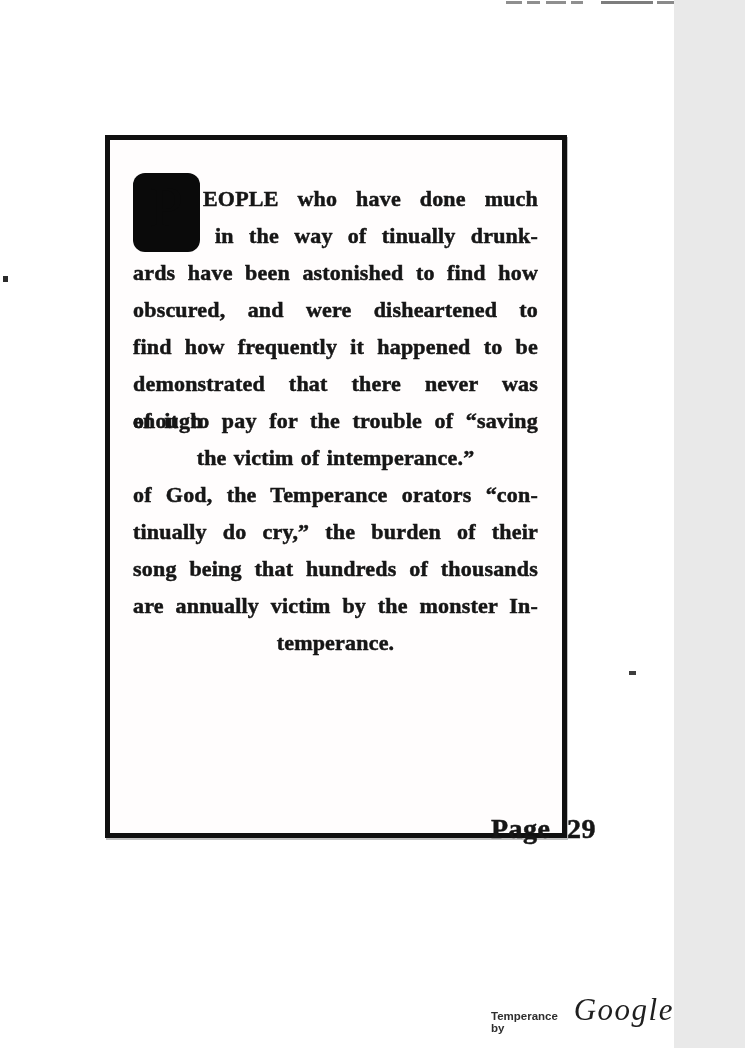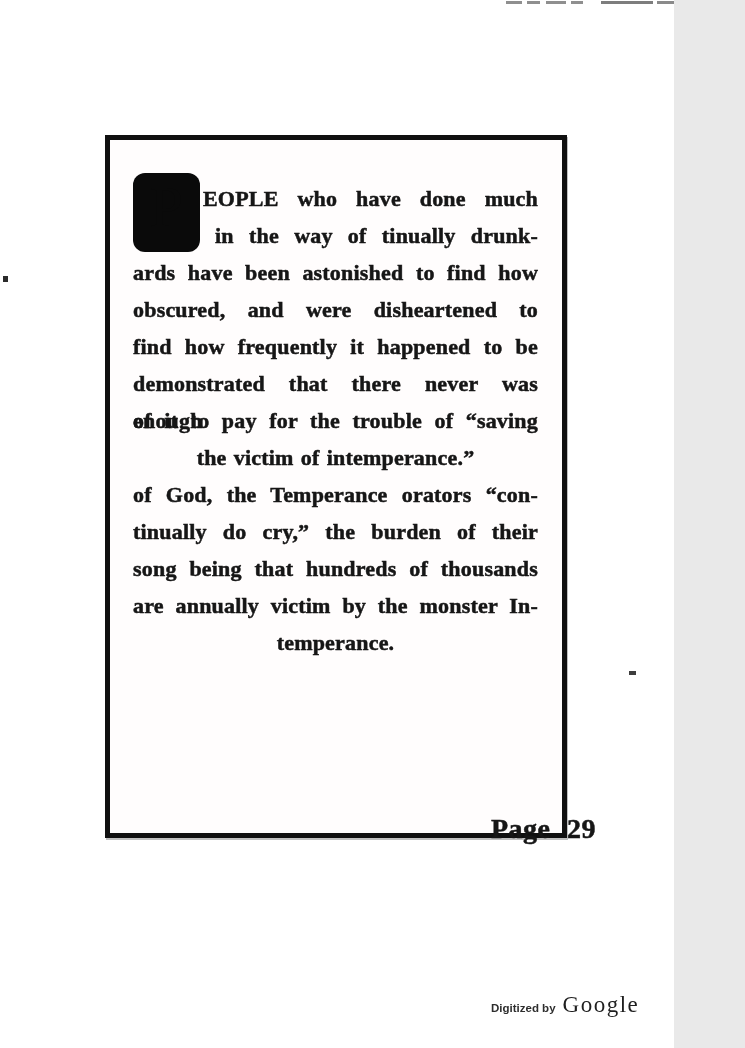--- a/index.html
+++ b/index.html
@@ -98,24 +98,25 @@
     gap: 7px;
   }
   .digitized-by {
     font-family: "Liberation Sans", sans-serif;
     font-size: 11.5px;
     font-weight: 700;
     color: #2e2e2e;
   }
   .google-logotype {
     font-family: "Liberation Serif", serif;
-    font-size: 23px;
+    font-size: 31px;
     font-weight: 400;
     color: #1f1f1f;
     letter-spacing: 1.5px;
+    font-style: italic;
   }
 </style>
 </head>
 <body>
 
 <div class="scan-page">
 
   <div class="artifact a-dash1"></div>
   <div class="artifact a-dash2"></div>
   <div class="artifact a-dash3"></div>
@@ -144,17 +145,17 @@
       <div class="tl j">tinually do cry,” the burden of their</div>
       <div class="tl j">song being that hundreds of thousands</div>
       <div class="tl j">are annually victim by the monster In-</div>
       <div class="tl last">temperance.</div>
     </div>
   </div>
 
   <div class="page-label">Page 29</div>
 
   <div class="footer-credit">
-    <span class="digitized-by">Digitized by</span>
+    <span class="digitized-by">Temperance by</span>
     <span class="google-logotype">Google</span>
   </div>
 
 </div>
 
 </body></html>

